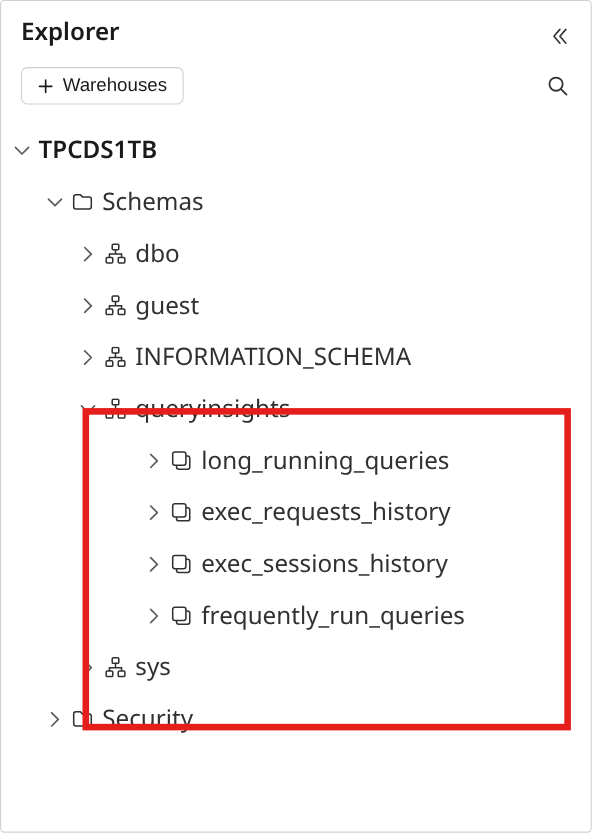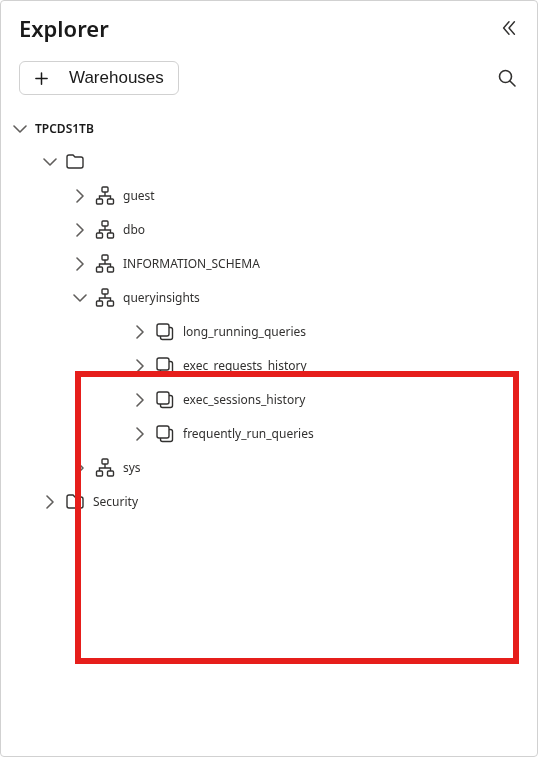--- a/index.html
+++ b/index.html
@@ -23,21 +23,21 @@
     position: relative;
   }
   .panel {
     padding: 0;
     height: 100%;
     display: flex;
     flex-direction: column;
   }
   .header {
     display: flex;
-    align-items: center;
+    align-items: flex-end;
     justify-content: space-between;
     padding: 12px 18px 8px 18px;
   }
   .title {
     font-size: 22px;
     font-weight: 600;
   }
   .collapse-icon {
     width: 20px;
     height: 20px;
@@ -48,40 +48,40 @@
   }
   .toolbar {
     display: flex;
     align-items: center;
     justify-content: space-between;
     padding: 10px 18px 14px 18px;
   }
   .btn {
     display: inline-flex;
     align-items: center;
-    gap: 20px;
+    gap: 8px;
     padding: 6px 14px;
     font-size: 17px;
     border: 1px solid var(--border);
     border-radius: 6px;
     background: #fff;
     cursor: pointer;
     color: var(--fg);
   }
   .search-icon-wrap {
     width: 24px;
     height: 24px;
     display: flex;
     align-items: center;
     justify-content: center;
     cursor: pointer;
   }
   .tree {
     padding: 4px 0 0 6px;
-    font-size: 12px;
+    font-size: 22px;
     line-height: 1.5;
     overflow-y: auto;
     flex: 1;
   }
   .tree-row {
     display: flex;
     align-items: center;
     gap: 8px;
     padding: 7px 6px;
     border-radius: 4px;
@@ -192,50 +192,51 @@
         <span class="chevron">
             <svg viewBox="0 0 14 14" width="14" height="14">
               <use href="#chev-down"></use>
             </svg>
           </span>
         <span class="type-icon">
             <svg viewBox="0 0 20 20" width="20" height="20">
               <use href="#folder"></use>
             </svg>
           </span>
+        <span class="tree-label">Schemas</span>
       </div>
 
       <div class="children">
 
         <div class="tree-row">
           <span class="chevron">
               <svg viewBox="0 0 14 14" width="14" height="14">
                 <use href="#chev-right"></use>
               </svg>
             </span>
           <span class="type-icon">
               <svg viewBox="0 0 20 20" width="20" height="20">
                 <use href="#schema"></use>
               </svg>
             </span>
+          <span class="tree-label">dbo</span>
+        </div>
+
+        <div class="tree-row">
+          <span class="chevron">
+              <svg viewBox="0 0 14 14" width="14" height="14">
+                <use href="#chev-right"></use>
+              </svg>
+            </span>
+          <span class="type-icon">
+              <svg viewBox="0 0 20 20" width="20" height="20">
+                <use href="#schema"></use>
+              </svg>
+            </span>
           <span class="tree-label">guest</span>
-        </div>
-
-        <div class="tree-row">
-          <span class="chevron">
-              <svg viewBox="0 0 14 14" width="14" height="14">
-                <use href="#chev-right"></use>
-              </svg>
-            </span>
-          <span class="type-icon">
-              <svg viewBox="0 0 20 20" width="20" height="20">
-                <use href="#schema"></use>
-              </svg>
-            </span>
-          <span class="tree-label">dbo</span>
         </div>
 
         <div class="tree-row">
           <span class="chevron">
               <svg viewBox="0 0 14 14" width="14" height="14">
                 <use href="#chev-right"></use>
               </svg>
             </span>
           <span class="type-icon">
               <svg viewBox="0 0 20 20" width="20" height="20">

